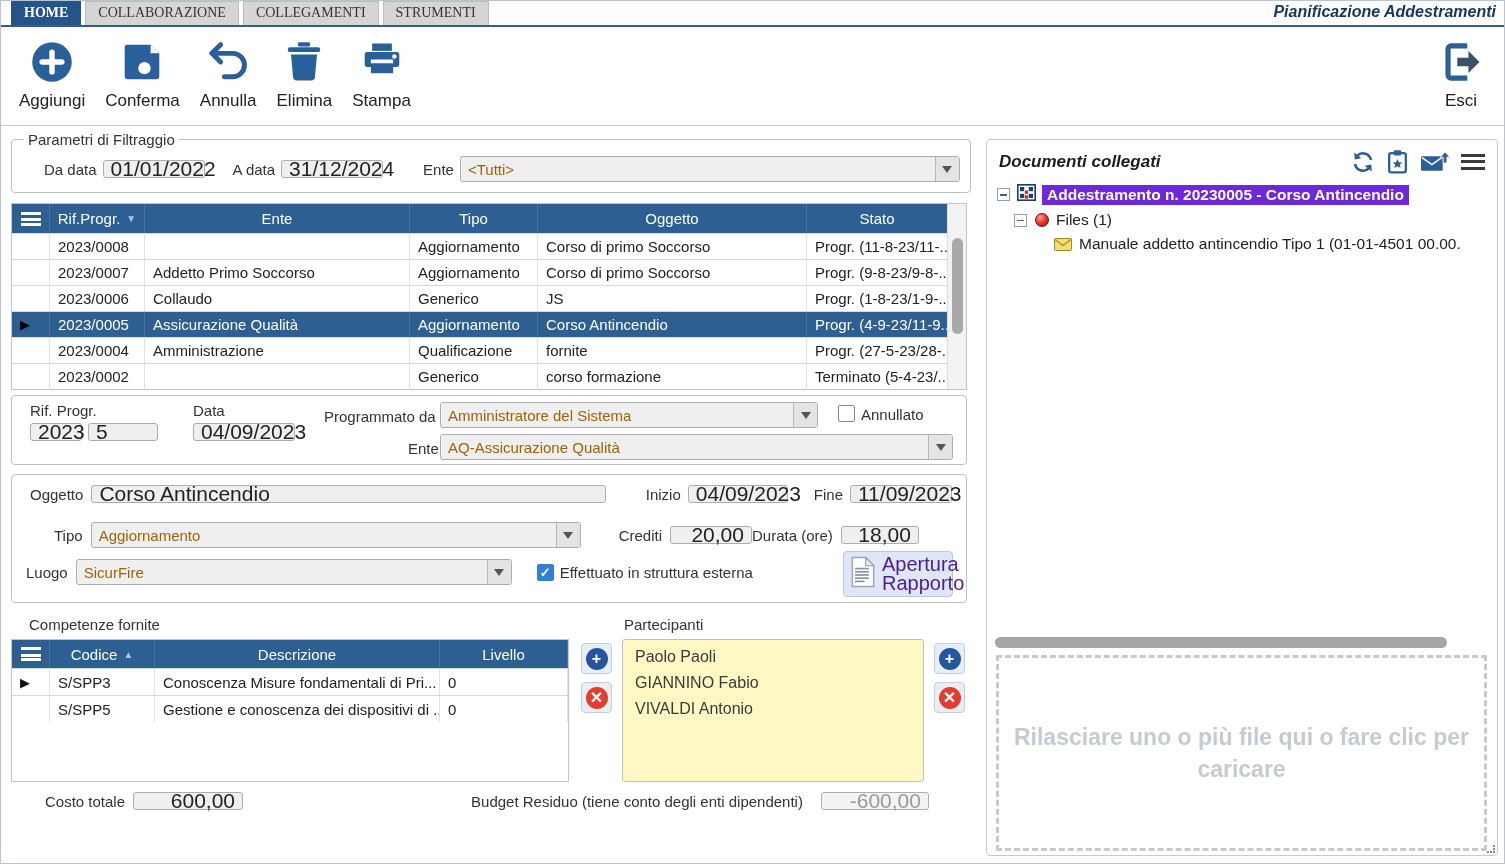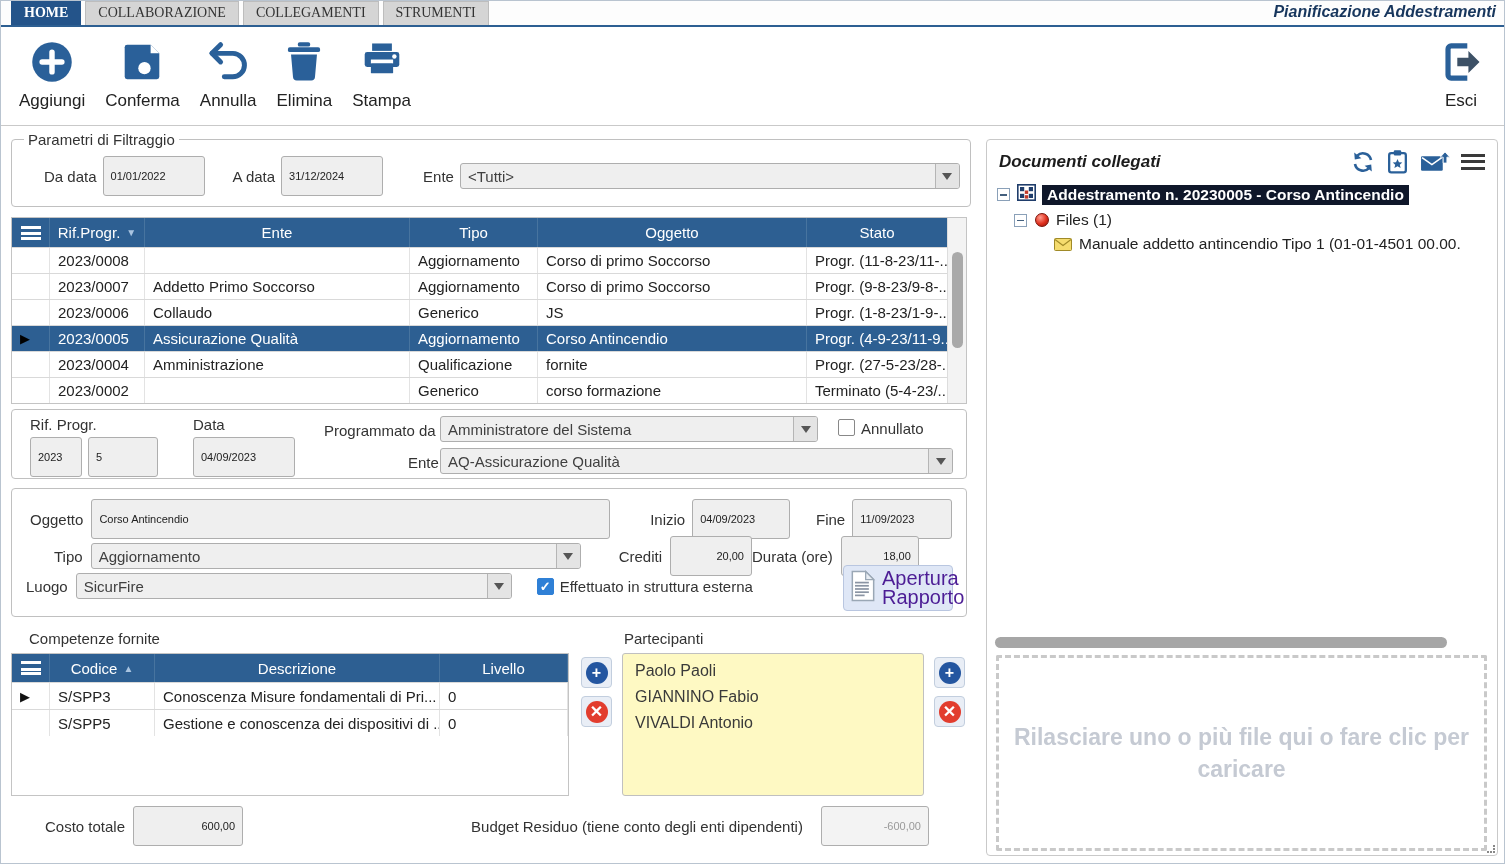--- a/index.html
+++ b/index.html
@@ -23,25 +23,25 @@
     background:#fff; border-bottom:1px solid #c9c9c9; display:flex; align-items:flex-start; }
   .tbtn { display:flex; flex-direction:column; align-items:center; gap:8px;
     margin-top:8px; padding:4px 10px; cursor:pointer; }
   .tbtn:first-child { margin-left:8px; }
   .tbtn .cap { font-size:17px; color:#222; }
   .tbtn svg { display:block; }
   .tbtn-exit { margin-left:auto; margin-right:14px; }
   
   .lbl { font-size:15px; color:#333; white-space:nowrap; }
   .inp { background:#efefef; border:1px solid #aeaeae; border-radius:3px;
-    font-size:11px; color:#222; padding:2px 7px; height:40px; display:flex; align-items:center; }
+    font-size:21px; color:#222; padding:2px 7px; height:18px; display:flex; align-items:center; }
   .inp.num { justify-content:flex-end; }
   .inp.disabled { color:#9a9a9a; background:#f3f3f3; }
   .dd { background:#efefef; border:1px solid #aeaeae; border-radius:3px; height:26px;
-    display:flex; align-items:center; font-size:15px; color:#404040; cursor:pointer; }
+    display:flex; align-items:center; font-size:15px; color:#a16207; cursor:pointer; }
   .dd .ddtext { flex:1; padding:0 7px; white-space:nowrap; overflow:hidden; }
   .ddarrow { width:24px; align-self:stretch; background:#e4e4e4; border-left:1px solid #b5b5b5;
     display:flex; align-items:center; justify-content:center; border-radius:0 2px 2px 0; }
   .ddarrow::after { content:""; border:5px solid transparent; border-top:7px solid #555; margin-top:6px; }
   .chk { width:17px; height:17px; border:1px solid #888; border-radius:2px; background:#fff;
     display:inline-flex; align-items:center; justify-content:center; cursor:pointer; flex:none; }
   .chk.checked { background:#2f80d6; border-color:#2f80d6; color:#fff; font-size:13px; font-weight:bold; }
   
   .leftcol { position:absolute; left:10px; top:130px; width:956px; }
   fieldset.filters { border:1px solid #c0c0c0; border-radius:4px; padding:6px 10px 10px; }
@@ -97,21 +97,21 @@
   .rphead { display:flex; align-items:center; padding:9px 12px 4px; }
   .rptitle { font-size:17px; font-weight:bold; font-style:italic; color:#1c1c1c; }
   .rpicons { margin-left:auto; display:flex; align-items:center; gap:11px; }
   .rpicons .ib { cursor:pointer; display:flex; align-items:center; }
   .menu3 { width:24px; height:16px; border-top:3px solid #3a3a3a; border-bottom:3px solid #3a3a3a; position:relative; }
   .menu3::after { content:""; position:absolute; left:0; right:0; top:3.5px; height:3px; background:#3a3a3a; }
   .tree { margin:6px 0 0 10px; font-size:15.5px; }
   .tnode { display:flex; align-items:center; margin-top:6px; }
   .expbox { width:13px; height:13px; border:1px solid #8aa0b8; background:#fff; position:relative; flex:none; cursor:pointer; }
   .expbox::after { content:""; position:absolute; left:2px; right:2px; top:5px; height:1.6px; background:#44607e; }
-  .tlabel-root { background:#0f172a; color:#fff; font-weight:bold; padding:1px 5px; margin-left:6px; }
+  .tlabel-root { background:#6d28d9; color:#fff; font-weight:bold; padding:1px 5px; margin-left:6px; }
   .redball { width:14px; height:14px; border-radius:50%; flex:none; margin:0 7px 0 8px;
     background:radial-gradient(circle at 35% 30%, #ff9d8f, #e0301e 55%, #8f1408); border:1px solid #7a1208; }
   .rooticon { margin-left:7px; flex:none; }
   .hscroll { position:absolute; left:8px; top:497px; width:452px; height:11px; background:#a6a6a6; border-radius:6px; cursor:pointer; }
   .dropzone { position:absolute; left:9px; right:10px; top:515px; height:196px;
     border:3px dashed #c9c9c9; border-radius:2px; display:flex; align-items:center; justify-content:center;
     text-align:center; cursor:pointer; }
   .dropzone .dtext { font-size:23px; font-weight:bold; color:#c5cad3; width:470px; line-height:32px; }
   .grip { position:absolute; right:2px; bottom:2px; width:8px; height:8px;
     border-right:2px dotted #888; border-bottom:2px dotted #888; }

